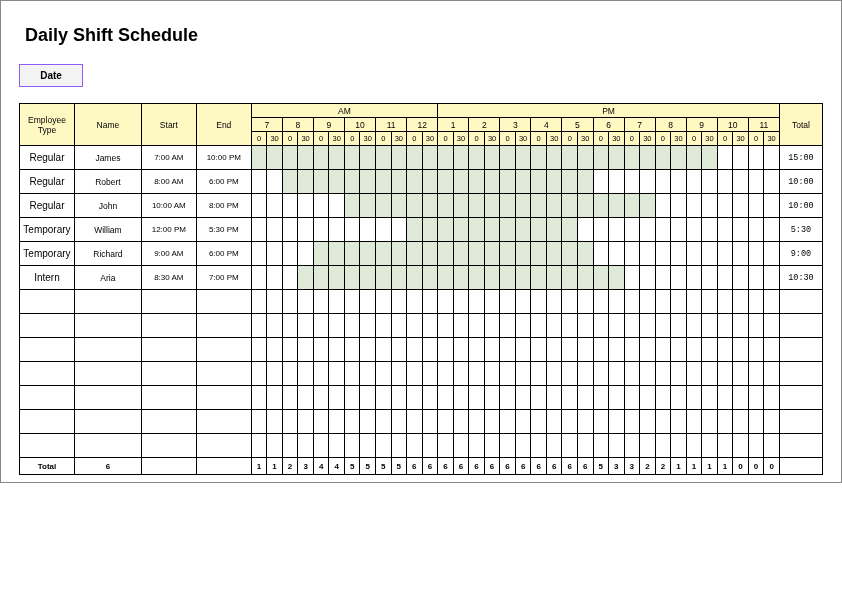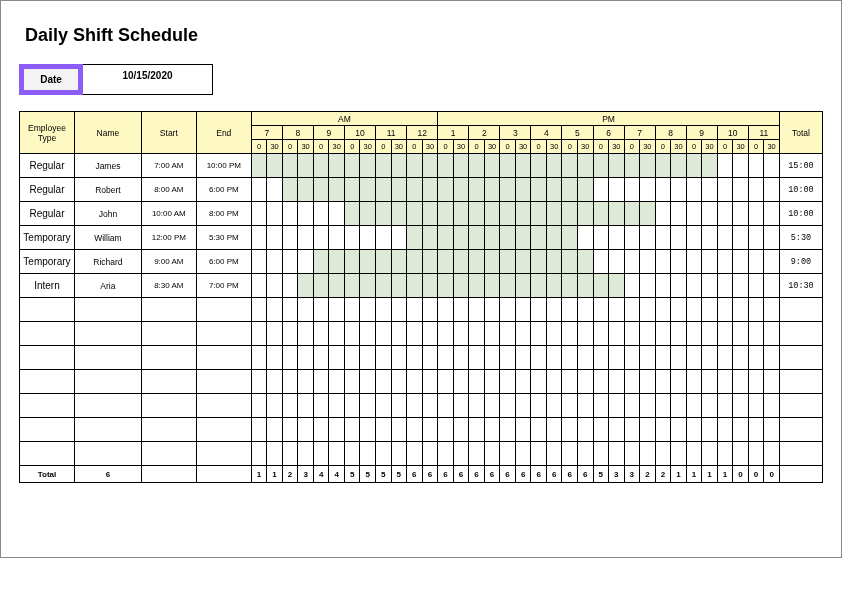--- a/index.html
+++ b/index.html
@@ -8,36 +8,36 @@
     padding: 0;
     width: 842px;
     height: 595px;
     background: #fff;
     font-family: Arial, sans-serif;
     font-size: 10px;
     color: #000;
   }
   .page {
     width: 842px;
-    height: 558px;
+    height: 483px;
     border: 1px solid #888;
     padding: 20px 18px;
   }
   .title {
     font-size: 18px;
     font-weight: bold;
     margin: 4px 0 18px 6px;
   }
   .datebox {
     display: flex;
     margin: 0 0 16px 0;
   }
   .datebox .dlabel {
     width: 64px;
-    border: 5px solid #8b5cf6;
+    border: 1px solid #8b5cf6;
     background: #f3f3f3;
     text-align: center;
     padding: 5px 0;
     font-size: 10px;
     font-weight: bold;
   }
   .datebox .dval {
     width: 130px;
     border: 1px solid #000;
     border-left: none;
@@ -88,21 +88,20 @@
   tfoot tr td.lbl { font-weight: bold; }
 </style>
 </head>
 <body>
 
 <div class="page">
   <div class="title">Daily Shift Schedule</div>
 
   <div class="datebox">
     <div class="dlabel">Date</div>
-    <div class="dval">10/15/2020</div>
   </div>
 
   <table class="sched">
     <colgroup>
       <col class="col-etype">
         <col class="col-name">
         <col class="col-start">
         <col class="col-end">
 
       <col class="col-slot">

